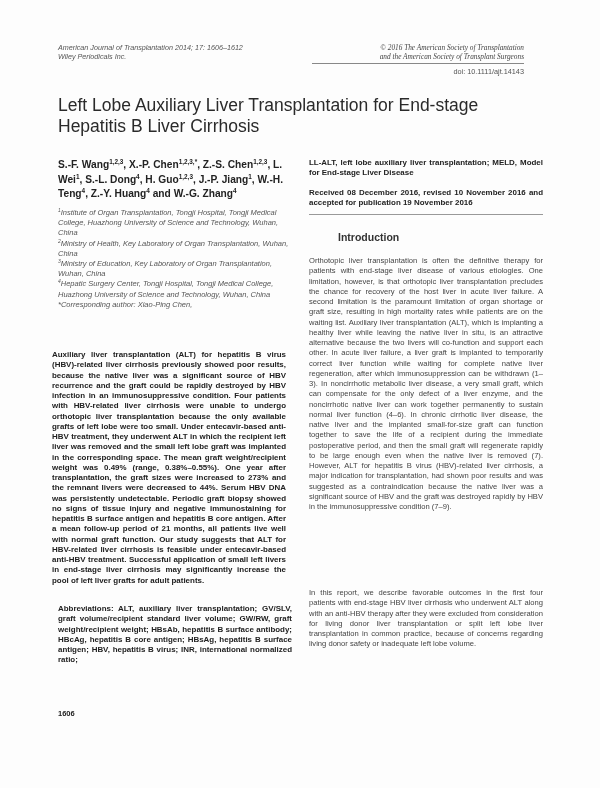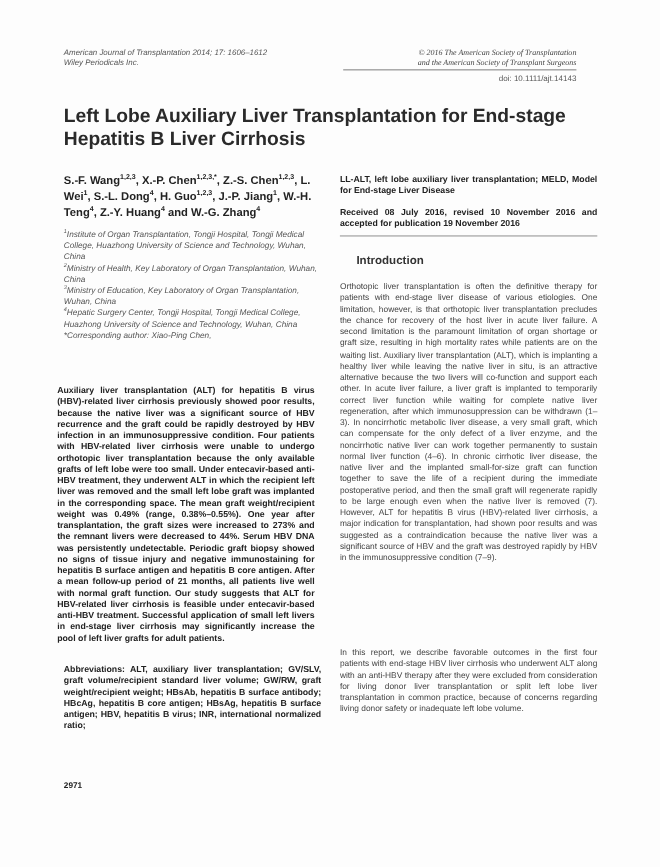--- a/index.html
+++ b/index.html
@@ -6,32 +6,32 @@
   body {
     width: 600px; height: 788px; overflow: hidden;
     background: #fdfdfd; color: #222;
     font-family: "Liberation Sans", sans-serif;
     position: relative;
   }
   .hdr-left { position: absolute; left: 58px; top: 43px; font-size: 7.2px; line-height: 9px; font-style: italic; color: #555; }
   .hdr-right { position: absolute; right: 76px; top: 43px; font-size: 7.3px; line-height: 9px; font-style: italic; color: #444; text-align: right; font-family: "Liberation Serif", serif; margin-left: 37px; }
   .hdr-rule { position: absolute; left: 312px; width: 212px; top: 63px; border-top: 0.8px solid #888; }
   .doi { position: absolute; right: 76px; top: 67px; font-size: 7.3px; color: #555; }
-  .title { position: absolute; left: 58px; top: 95px; width: 470px; font-size: 17.5px; line-height: 21px; font-weight: bold; color: #2a2a2a; margin: 0; }
+  .title { position: absolute; left: 58px; top: 95px; width: 470px; font-size: 17.5px; line-height: 21px; font-weight: normal; color: #2a2a2a; margin: 0; }
   .authors { position: absolute; left: 58px; top: 158px; width: 240px; font-size: 10.2px; line-height: 14.5px; font-weight: bold; color: #222; }
   .authors sup { font-size: 6.4px; line-height: 0; }
   .affil { position: absolute; left: 58px; top: 208px; width: 240px; font-size: 7.5px; line-height: 10.2px; font-style: italic; color: #555; }
   .affil sup { font-size: 5px; line-height: 0; }
   .abstract { position: absolute; left: 52px; top: 350px; width: 234px; font-size: 7.95px; line-height: 10.25px; font-weight: bold; color: #222; text-align: justify; margin: 0; hyphens: auto; }
   .abbrev { position: absolute; left: 58px; top: 604px; width: 234px; font-size: 7.95px; line-height: 10.25px; font-weight: bold; color: #222; text-align: justify; margin: 0; }
   .pageno { position: absolute; left: 58px; top: 709px; font-size: 7.5px; font-weight: bold; color: #222; }
   .abbrev2 { position: absolute; left: 309px; top: 158px; width: 234px; font-size: 7.95px; line-height: 10.25px; font-weight: bold; color: #222; text-align: justify; margin: 0; }
   .received { position: absolute; left: 309px; top: 188px; width: 234px; font-size: 7.95px; line-height: 10.25px; font-weight: bold; color: #222; text-align: justify; margin: 0; }
   .recv-rule { position: absolute; left: 309px; top: 214px; width: 234px; border-top: 0.8px solid #999; }
-  .intro-h { position: absolute; left: 309px; top: 231px; font-size: 10.5px; font-weight: bold; color: #333; margin: 0; padding-left: 15px; }
+  .intro-h { position: absolute; left: 323px; top: 231px; font-size: 10.5px; font-weight: bold; color: #333; margin: 0; padding-left: 15px; }
   .body-p { position: absolute; left: 309px; width: 234px; font-size: 7.6px; line-height: 10.25px; color: #444; text-align: justify; margin: 0; }
   .p1 { top: 256px; }
   .p2 { top: 588px; }
 </style>
 </head>
 <body>
 
 <div class="hdr-left">
   <div>American Journal of Transplantation 2014; 17: 1606–1612</div>
   <div>Wiley Periodicals Inc.</div>
@@ -52,21 +52,21 @@
       <div><sup>1</sup>Institute of Organ Transplantation, Tongji Hospital, Tongji Medical College, Huazhong University of Science and Technology, Wuhan, China</div>
       <div><sup>2</sup>Ministry of Health, Key Laboratory of Organ Transplantation, Wuhan, China</div>
       <div><sup>3</sup>Ministry of Education, Key Laboratory of Organ Transplantation, Wuhan, China</div>
       <div><sup>4</sup>Hepatic Surgery Center, Tongji Hospital, Tongji Medical College, Huazhong University of Science and Technology, Wuhan, China</div>
     </div>
   <div>*Corresponding author: Xiao-Ping Chen,</div>
 </div>
 
 <p class="abstract">Auxiliary liver transplantation (ALT) for hepatitis B virus (HBV)-related liver cirrhosis previously showed poor results, because the native liver was a significant source of HBV recurrence and the graft could be rapidly destroyed by HBV infection in an immunosuppressive condition. Four patients with HBV-related liver cirrhosis were unable to undergo orthotopic liver transplantation because the only available grafts of left lobe were too small. Under entecavir-based anti-HBV treatment, they underwent ALT in which the recipient left liver was removed and the small left lobe graft was implanted in the corresponding space. The mean graft weight/recipient weight was 0.49% (range, 0.38%–0.55%). One year after transplantation, the graft sizes were increased to 273% and the remnant livers were decreased to 44%. Serum HBV DNA was persistently undetectable. Periodic graft biopsy showed no signs of tissue injury and negative immunostaining for hepatitis B surface antigen and hepatitis B core antigen. After a mean follow-up period of 21 months, all patients live well with normal graft function. Our study suggests that ALT for HBV-related liver cirrhosis is feasible under entecavir-based anti-HBV treatment. Successful application of small left livers in end-stage liver cirrhosis may significantly increase the pool of left liver grafts for adult patients.</p>
 <p class="abbrev">Abbreviations: ALT, auxiliary liver transplantation; GV/SLV, graft volume/recipient standard liver volume; GW/RW, graft weight/recipient weight; HBsAb, hepatitis B surface antibody; HBcAg, hepatitis B core antigen; HBsAg, hepatitis B surface antigen; HBV, hepatitis B virus; INR, international normalized ratio;</p>
-<div class="pageno">2971</div>
+<div class="pageno">1606</div>
 
 <p class="abbrev2">LL-ALT, left lobe auxiliary liver transplantation; MELD, Model for End-stage Liver Disease</p>
-<p class="received">Received 08 July 2016, revised 10 November 2016 and accepted for publication 19 November 2016</p>
+<p class="received">Received 08 December 2016, revised 10 November 2016 and accepted for publication 19 November 2016</p>
 <div class="recv-rule"></div>
 
 <h2 class="intro-h">Introduction</h2>
 <p class="body-p p1">Orthotopic liver transplantation is often the definitive therapy for patients with end-stage liver disease of various etiologies. One limitation, however, is that orthotopic liver transplantation precludes the chance for recovery of the host liver in acute liver failure. A second limitation is the paramount limitation of organ shortage or graft size, resulting in high mortality rates while patients are on the waiting list. Auxiliary liver transplantation (ALT), which is implanting a healthy liver while leaving the native liver in situ, is an attractive alternative because the two livers will co-function and support each other. In acute liver failure, a liver graft is implanted to temporarily correct liver function while waiting for complete native liver regeneration, after which immunosuppression can be withdrawn (1–3). In noncirrhotic metabolic liver disease, a very small graft, which can compensate for the only defect of a liver enzyme, and the noncirrhotic native liver can work together permanently to sustain normal liver function (4–6). In chronic cirrhotic liver disease, the native liver and the implanted small-for-size graft can function together to save the life of a recipient during the immediate postoperative period, and then the small graft will regenerate rapidly to be large enough even when the native liver is removed (7). However, ALT for hepatitis B virus (HBV)-related liver cirrhosis, a major indication for transplantation, had shown poor results and was suggested as a contraindication because the native liver was a significant source of HBV and the graft was destroyed rapidly by HBV in the immunosuppressive condition (7–9).</p>
 <p class="body-p p2">In this report, we describe favorable outcomes in the first four patients with end-stage HBV liver cirrhosis who underwent ALT along with an anti-HBV therapy after they were excluded from consideration for living donor liver transplantation or split left lobe liver transplantation in common practice, because of concerns regarding living donor safety or inadequate left lobe volume.</p>
 
 </body></html>

